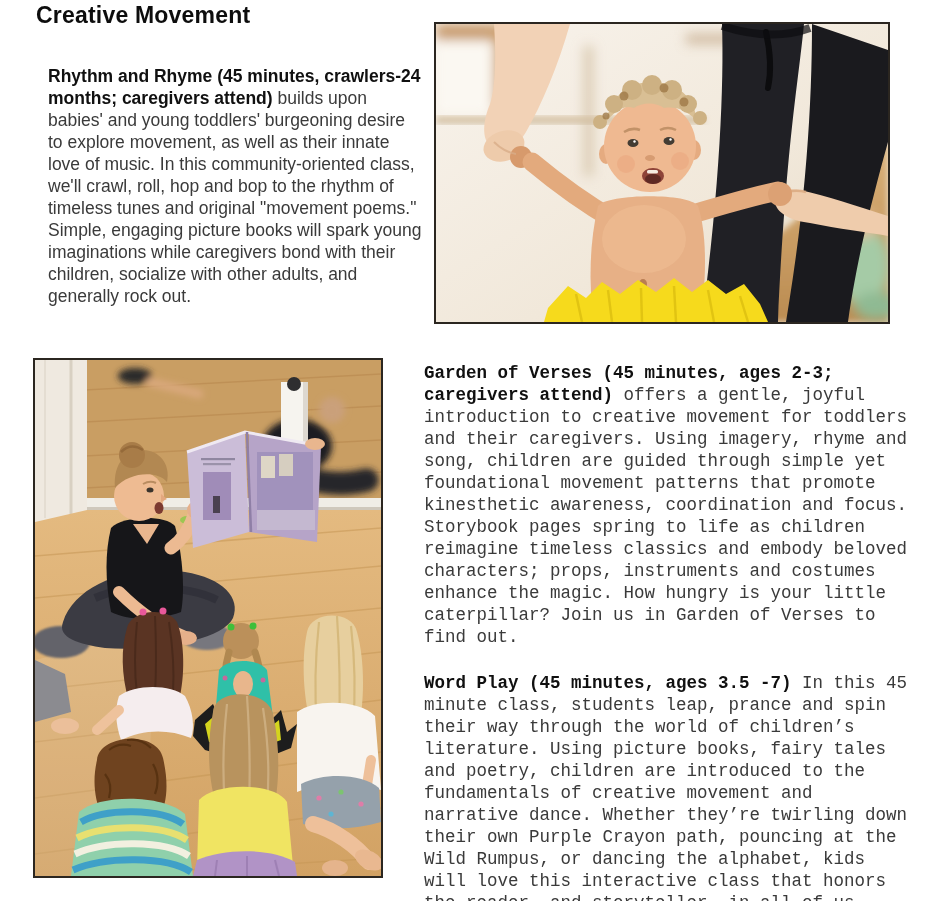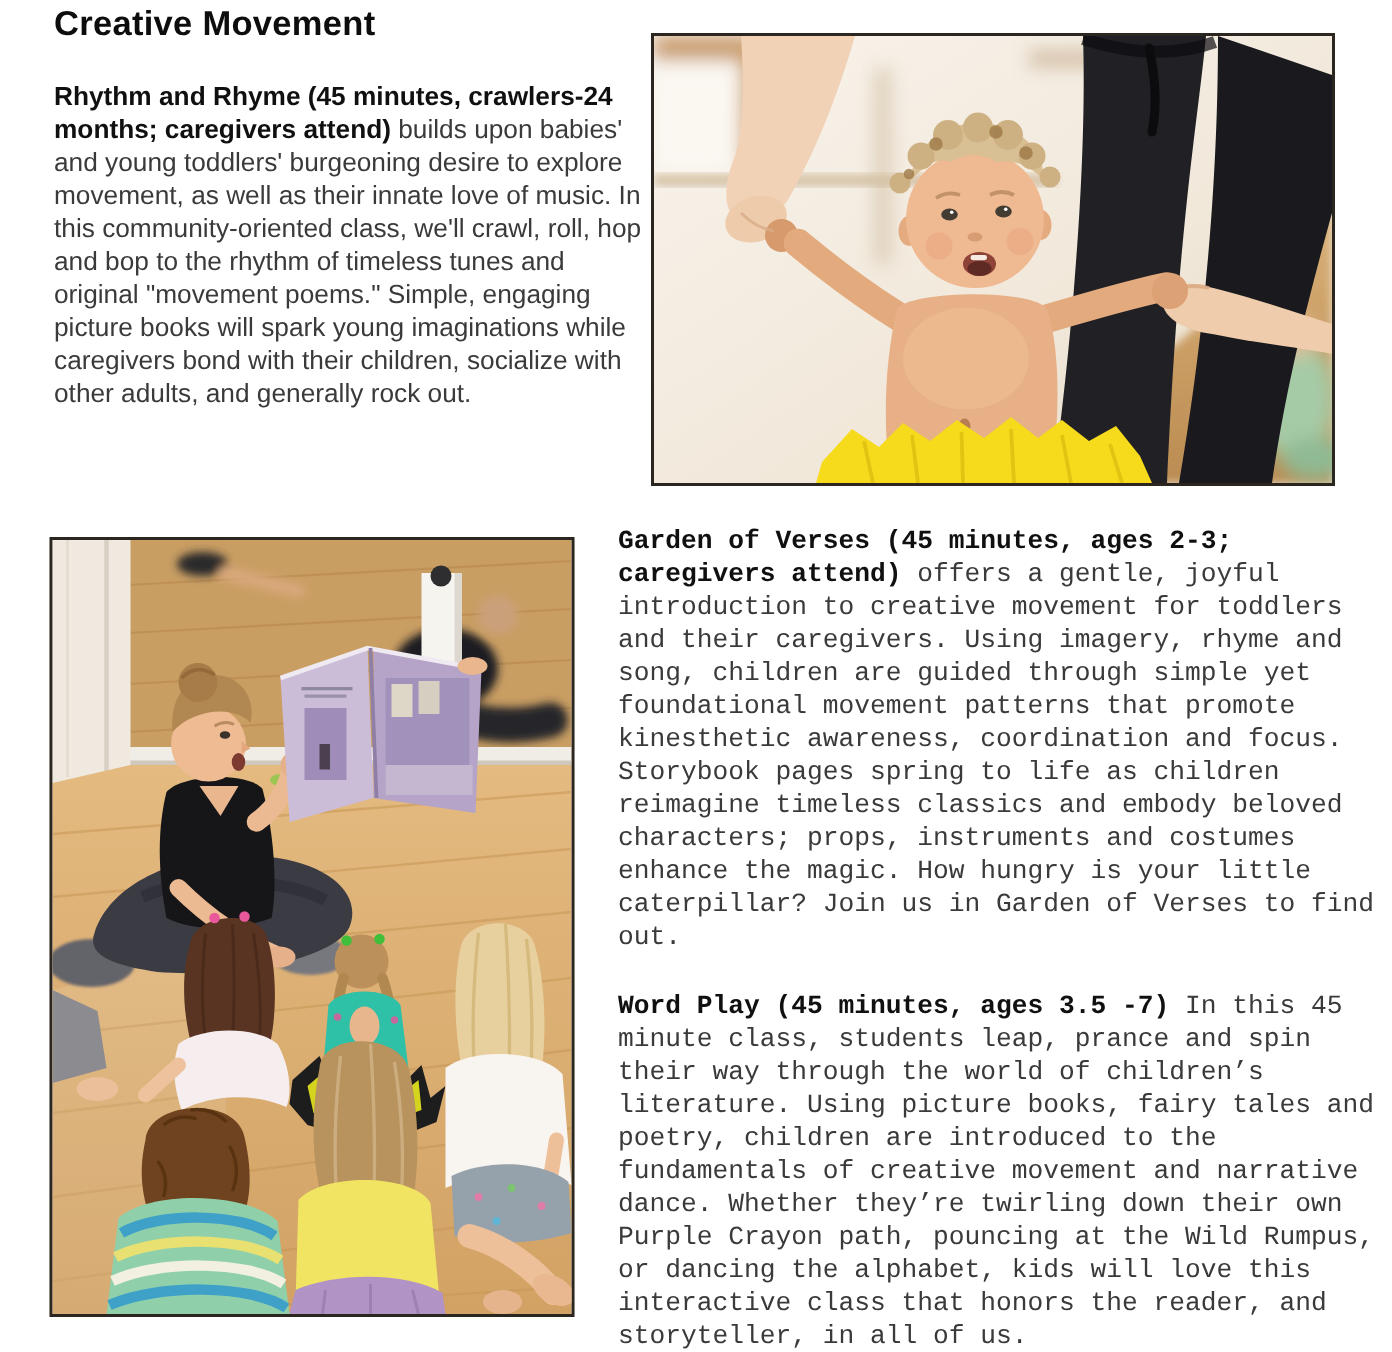--- a/index.html
+++ b/index.html
@@ -9,21 +9,21 @@
     background:#ffffff;
     font-family:"Liberation Sans", sans-serif;
     color:#3a3a3a;
     overflow:hidden;
   }
   .page-title{
     position:absolute;left:36px;top:2px;margin:0;
     font-size:23px;font-weight:700;color:#0d0d0d;letter-spacing:.2px;
   }
   .para{
-    font-size:17.5px;line-height:22px;color:#3a3a3a;margin:0;
+    font-size:17.5px;line-height:22px;color:#3a3a3a;margin:12px;
   }
   .lead{font-weight:700;color:#101010;}
   .col-left{
     position:absolute;left:36px;top:53px;width:398px;
   }
   .col-right{
     position:absolute;left:412px;top:350px;width:508px;font-family:Liberation Mono, monospace;
   }
   .col-right .para + .para{margin-top:24px;}
   figure.photo{

